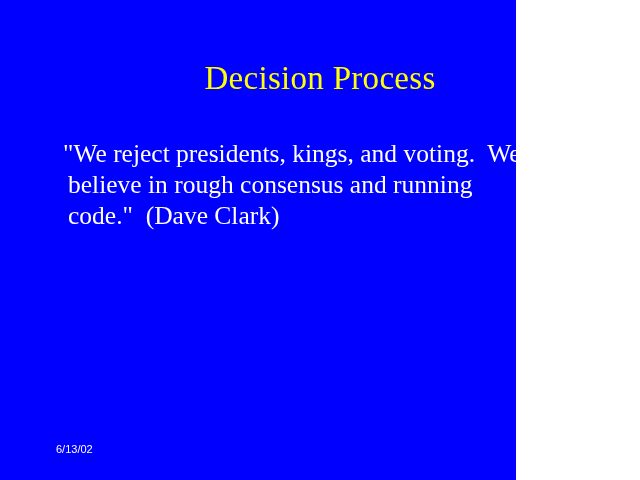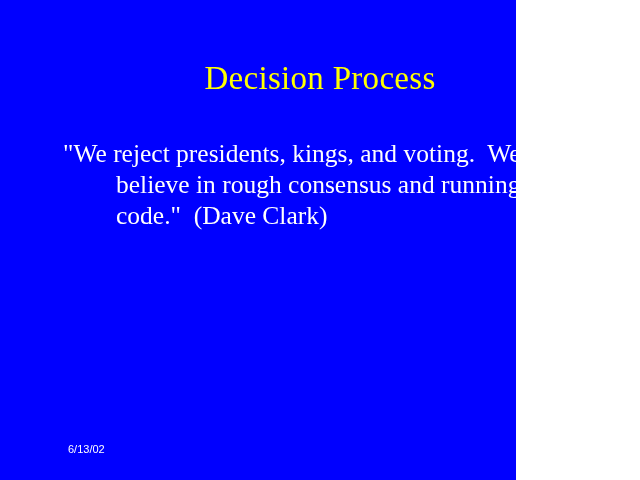--- a/index.html
+++ b/index.html
@@ -48,26 +48,25 @@
     font-family: "Liberation Serif", serif;
     font-size: 25.5px;
     line-height: 31px;
     font-weight: normal;
     white-space: pre;
     letter-spacing: 0px;
   }
 
   .body-line.continuation {
     padding-left: 5px;
-    margin-left: 48px;
   }
 
   #footer-date {
     position: absolute;
-    left: 68px;
+    left: 56px;
     top: 443px;
     color: #ffffff;
     font-family: "Liberation Sans", sans-serif;
     font-size: 11px;
     line-height: 13px;
     white-space: pre;
   }
 
   #footer-page {
     position: absolute;

